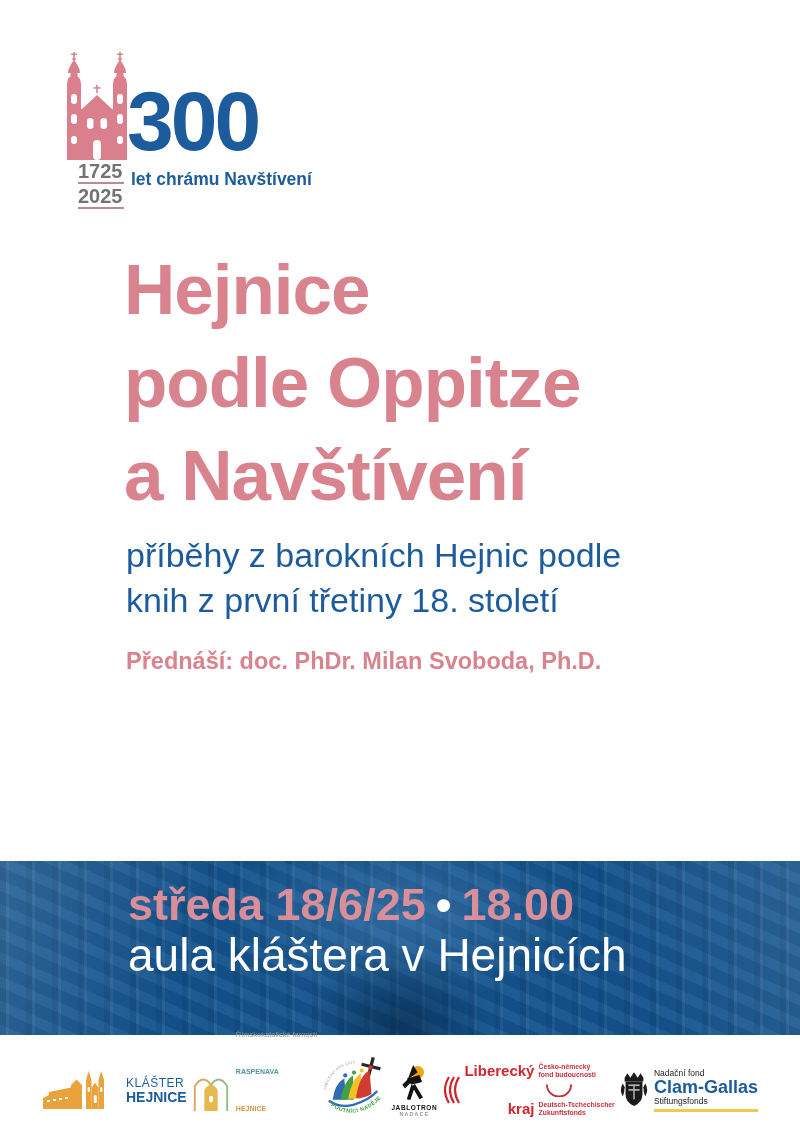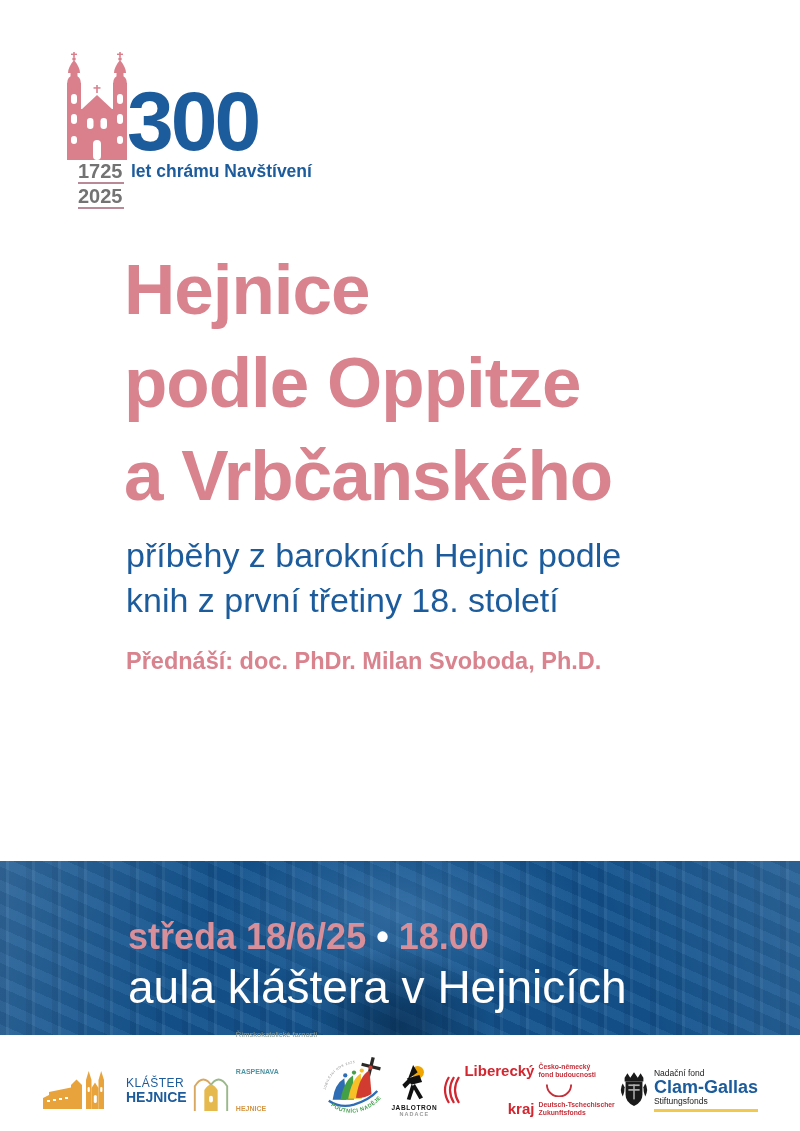--- a/index.html
+++ b/index.html
@@ -12,21 +12,21 @@
   .brand-number{
     position:absolute;left:127px;top:82px;font-size:84px;font-weight:800;
     color:#1d5c9c;line-height:78px;letter-spacing:-3px;
   }
   .brand-years{position:absolute;left:78px;top:161px;width:50px;}
   .brand-year{
     font-size:20px;font-weight:700;color:#737373;line-height:20px;
     border-bottom:2px solid #b98a96;padding-bottom:1px;margin-bottom:2px;width:46px;
   }
   .brand-sub{
-    position:absolute;left:131px;top:160px;font-size:17.5px;font-weight:700;
+    position:absolute;left:131px;top:168px;font-size:17.5px;font-weight:700;
     color:#1d5c9c;line-height:22px;
   }
   
   .title{
     position:absolute;left:124px;top:243px;font-size:71px;font-weight:800;
     color:#d8838e;line-height:93px;letter-spacing:-1px;
   }
   .subtitle{
     position:absolute;left:126px;top:533px;font-size:34px;font-weight:400;
     color:#1d5c9c;line-height:45px;
@@ -42,23 +42,22 @@
     background-image:
       radial-gradient(ellipse 130px 110px at 50% 95%, rgba(6,36,66,.6), rgba(6,36,66,0) 72%),
       radial-gradient(ellipse 260px 130px at 50% 30%, rgba(120,170,215,.28), rgba(120,170,215,0) 70%),
       linear-gradient(112deg, rgba(255,255,255,.12) 0%, rgba(255,255,255,0) 26%),
       linear-gradient(-112deg, rgba(255,255,255,.10) 0%, rgba(255,255,255,0) 24%),
       repeating-linear-gradient(90deg, rgba(10,50,90,.18) 0 6px, rgba(255,255,255,.05) 6px 9px, rgba(10,50,90,0) 9px 26px),
       repeating-linear-gradient(24deg, rgba(255,255,255,.04) 0 10px, rgba(0,0,0,.06) 10px 22px);
   }
   .banner-inner{position:absolute;left:128px;top:14px;}
   .banner-date{
-    font-size:36px;font-weight:800;color:#d98f99;letter-spacing:0;line-height:60px;
+    font-size:45px;font-weight:800;color:#d98f99;letter-spacing:0;line-height:60px;
     white-space:nowrap;
-    margin-top:32px;
   }
   .banner-date .sep{color:#ffffff;font-weight:800;padding:0 10px;}
   .banner-venue{
     margin-top:0;font-size:46px;font-weight:400;color:#ffffff;line-height:40px;
   }
   
   .sponsors{
     position:absolute;left:0;top:1050px;width:800px;height:80px;
     display:flex;align-items:center;justify-content:space-between;
     box-sizing:border-box;padding:0 42px;
@@ -137,21 +136,21 @@
     <div class="brand-year">2025</div>
   </div>
 
   <div class="brand-sub">
     <div>let chrámu Navštívení</div>
   </div>
 
   <div class="title">
     <div>Hejnice</div>
     <div>podle Oppitze</div>
-    <div>a Vrbčanského</div>
+    <div>a Navštívení</div>
   </div>
 
   <div class="subtitle">
     <div>příběhy z barokních Hejnic podle</div>
     <div>knih z první třetiny 18. století</div>
   </div>
 
   <div class="lecturer">Přednáší: doc. PhDr. Milan Svoboda, Ph.D.</div>
 
   <div class="banner">

